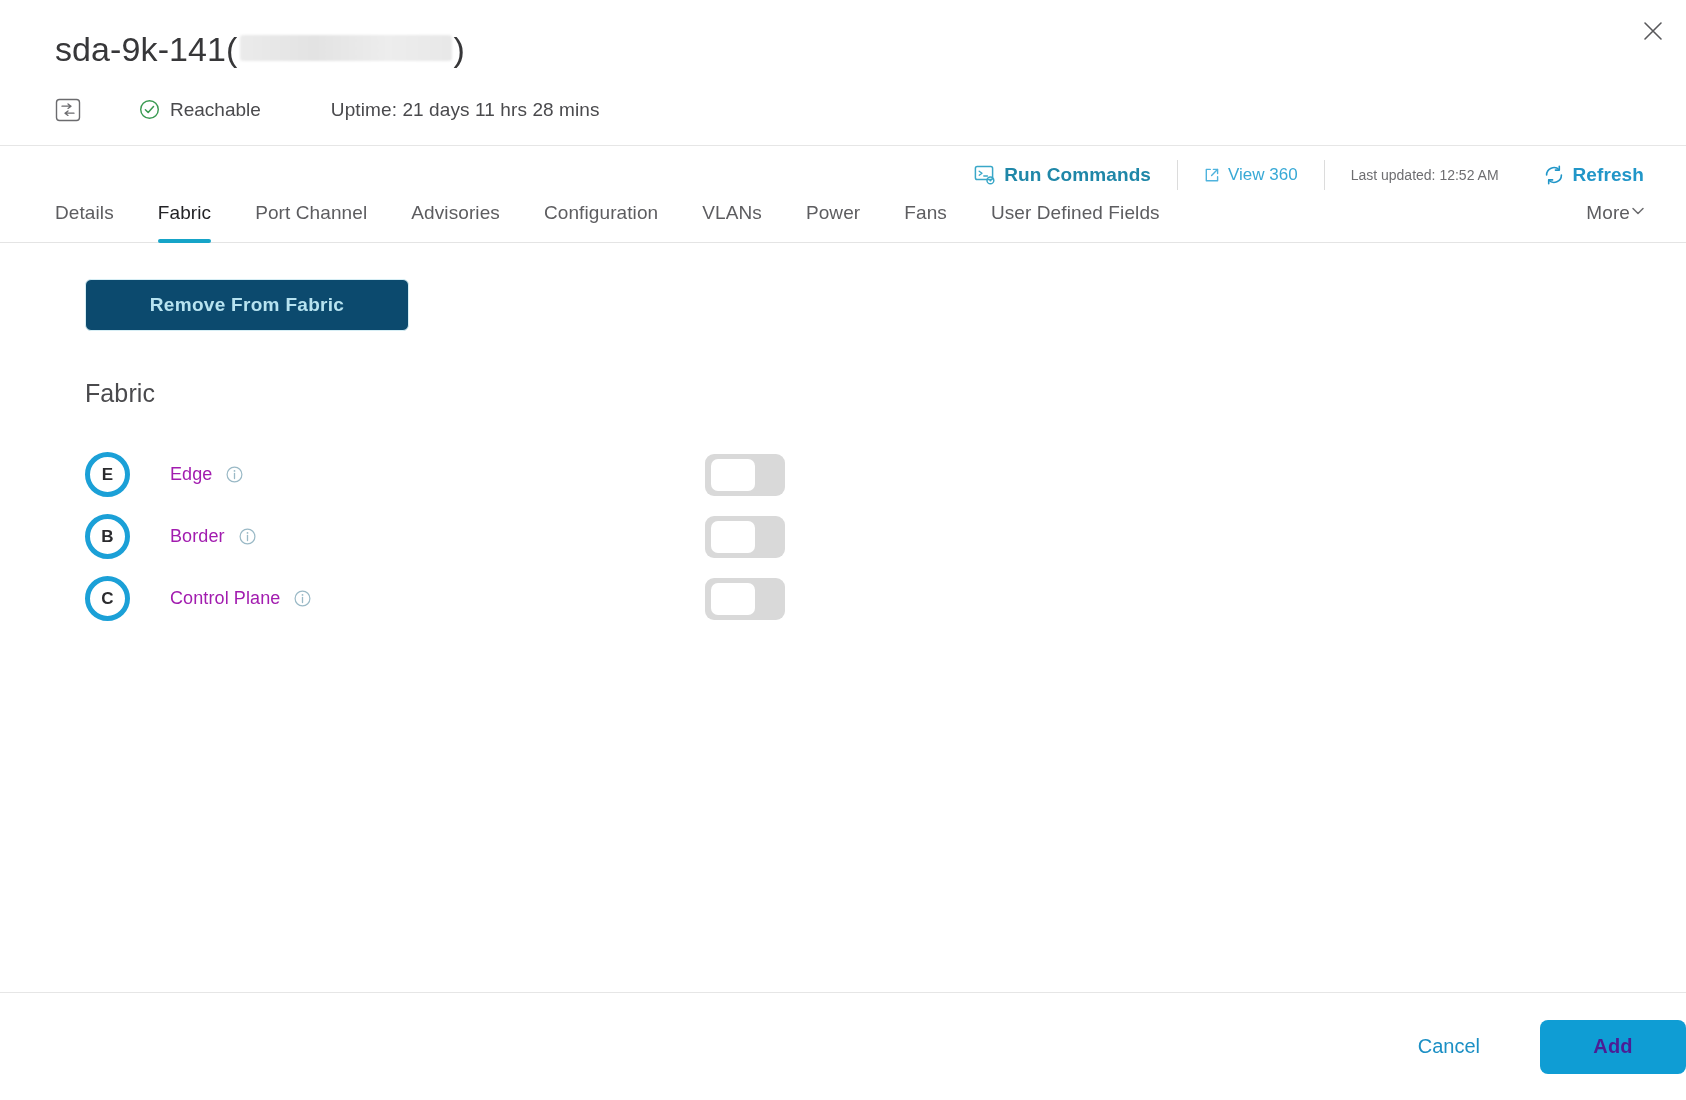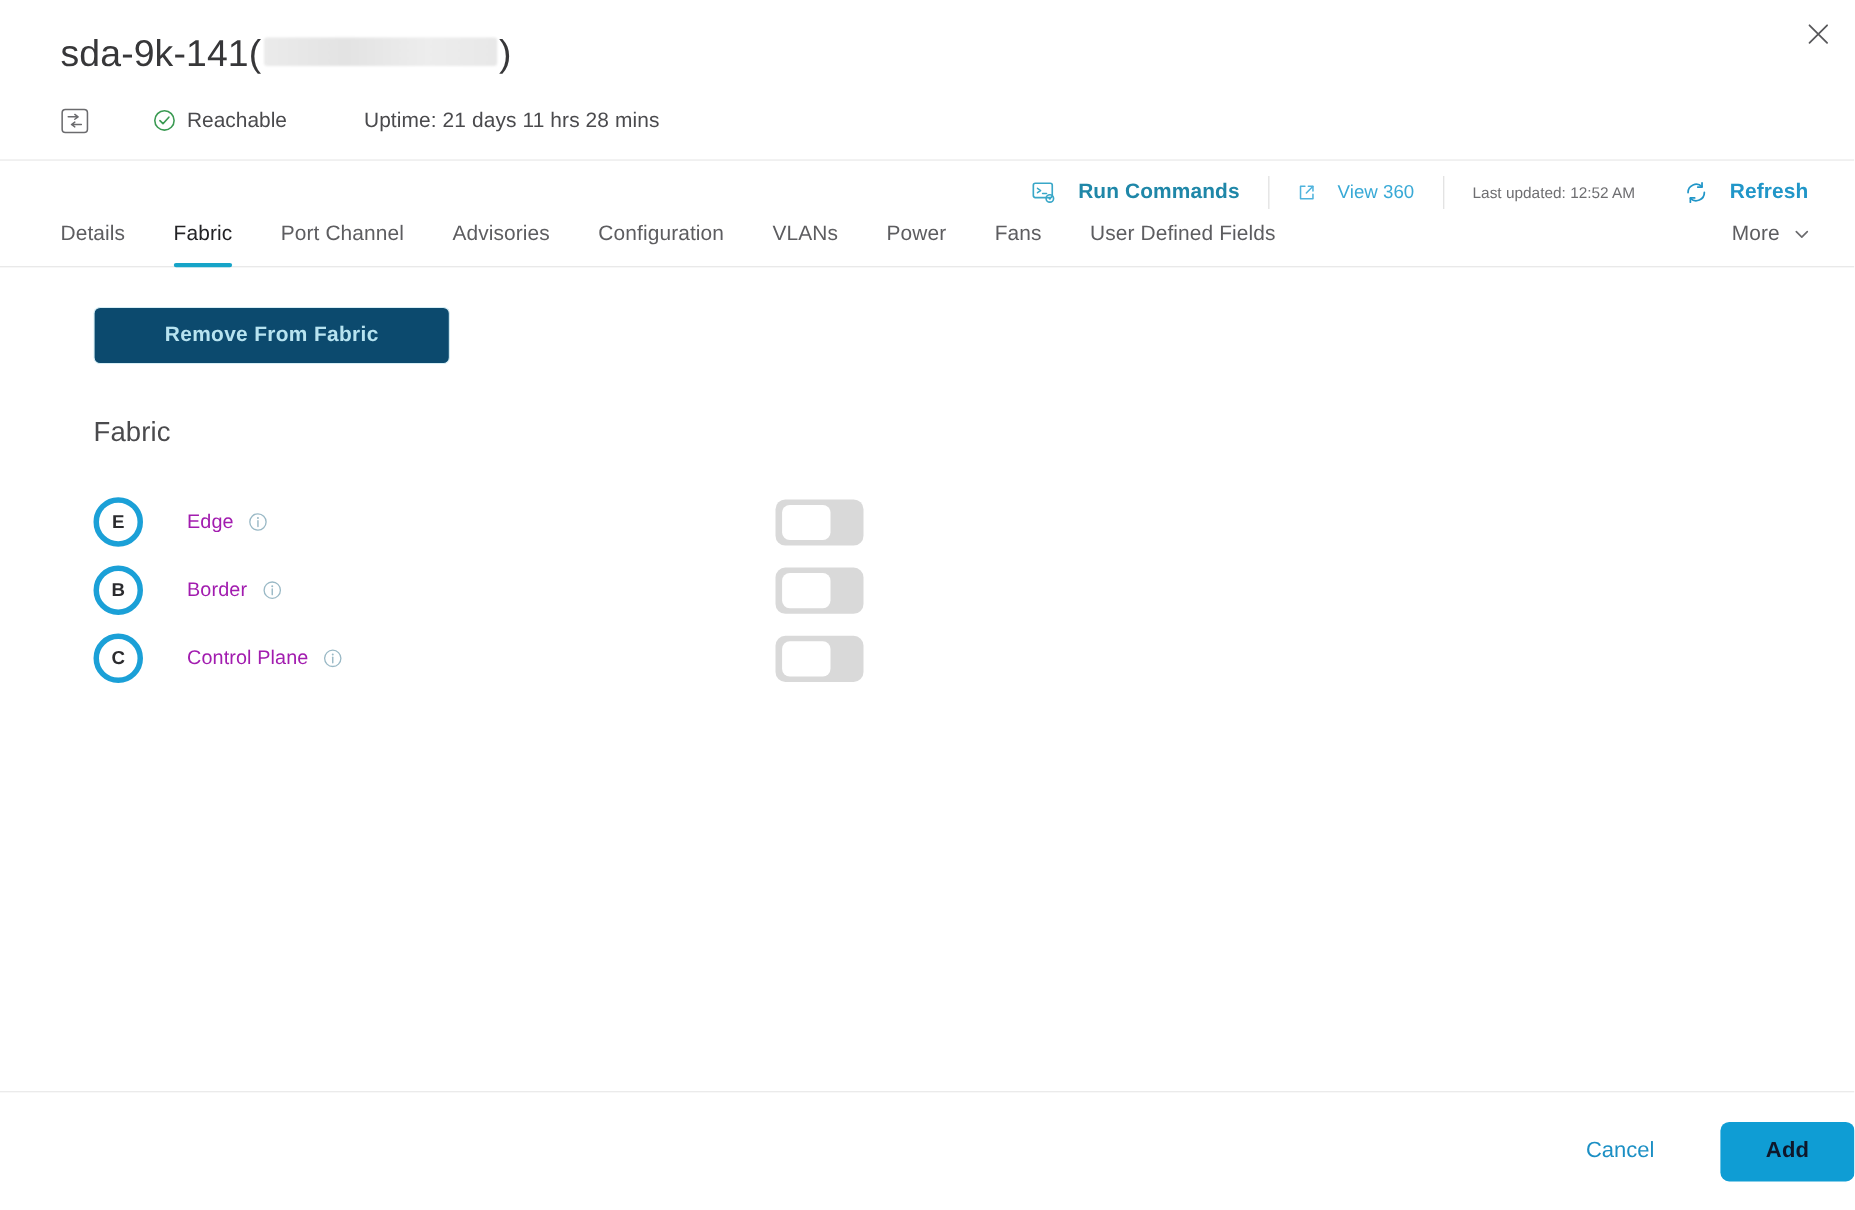--- a/index.html
+++ b/index.html
@@ -96,21 +96,21 @@
     display: flex;
     align-items: center;
     justify-content: flex-end;
     gap: 0;
     padding: 14px 42px 6px 0;
     flex: 0 0 auto;
   }
   .tool-link {
     display: flex;
     align-items: center;
-    gap: 20px;
+    gap: 8px;
     cursor: pointer;
     white-space: nowrap;
   }
   .tool-run { color: #1f87a8; font-size: 19px; font-weight: 700; letter-spacing: .1px; }
   .tool-view { color: #38a9d6; font-size: 17px; font-weight: 400; }
   .tool-refresh { color: #2196c8; font-size: 19px; font-weight: 700; letter-spacing: .1px; }
   .tool-sep {
     width: 1px;
     height: 30px;
     background: #dcdcdc;
@@ -149,21 +149,21 @@
   .tab:last-child { margin-right: 0; }
   .tab.active { color: #232326; }
   .tab.active::after {
     content: "";
     position: absolute;
     left: 0; right: 0; bottom: -1px;
     height: 4px;
     background: #16a4c8;
     border-radius: 2px;
   }
-  .tab-more { display: flex; align-items: center; gap: 12px; margin-left: auto; margin-right: 0;}
+  .tab-more { display: flex; align-items: flex-start; margin-left: auto; margin-right: 0;}
   .chev { width: 16px; height: 16px; color: #6b6b6e; }
 
   
   .body {
     flex: 1 1 auto;
     padding: 36px 55px 0 85px;
     overflow: hidden;
   }
   .btn-remove {
     display: inline-flex;
@@ -265,25 +265,25 @@
     font-size: 20px;
     font-weight: 400;
     cursor: pointer;
     padding: 12px 18px;
     margin-right: 42px;
     font-family: "Liberation Sans", sans-serif;
   }
   .btn-add {
     background: #0f9dd4;
     border: none;
-    color: #0f172a;
+    color: #4c1d95;
     font-size: 20px;
     font-weight: 700;
     border-radius: 8px;
-    width: 122px;
+    width: 146px;
     height: 54px;
     cursor: pointer;
     font-family: "Liberation Sans", sans-serif;
     letter-spacing: .2px;
   }
 </style>
 </head>
 <body>
 
 <div class="panel">

